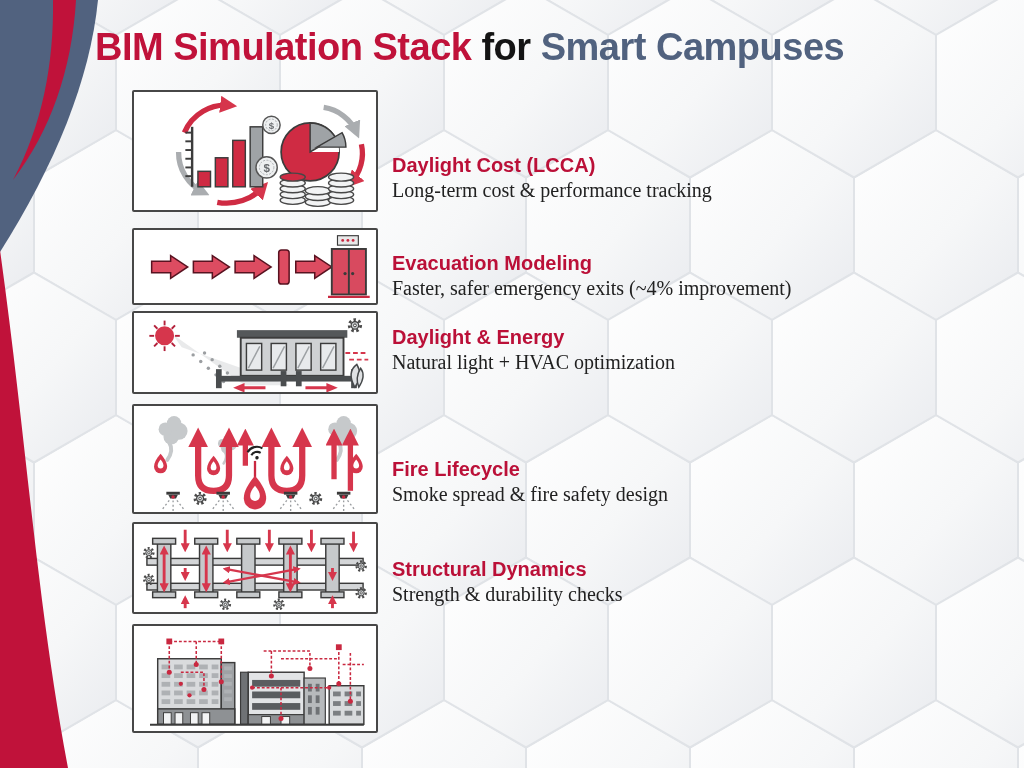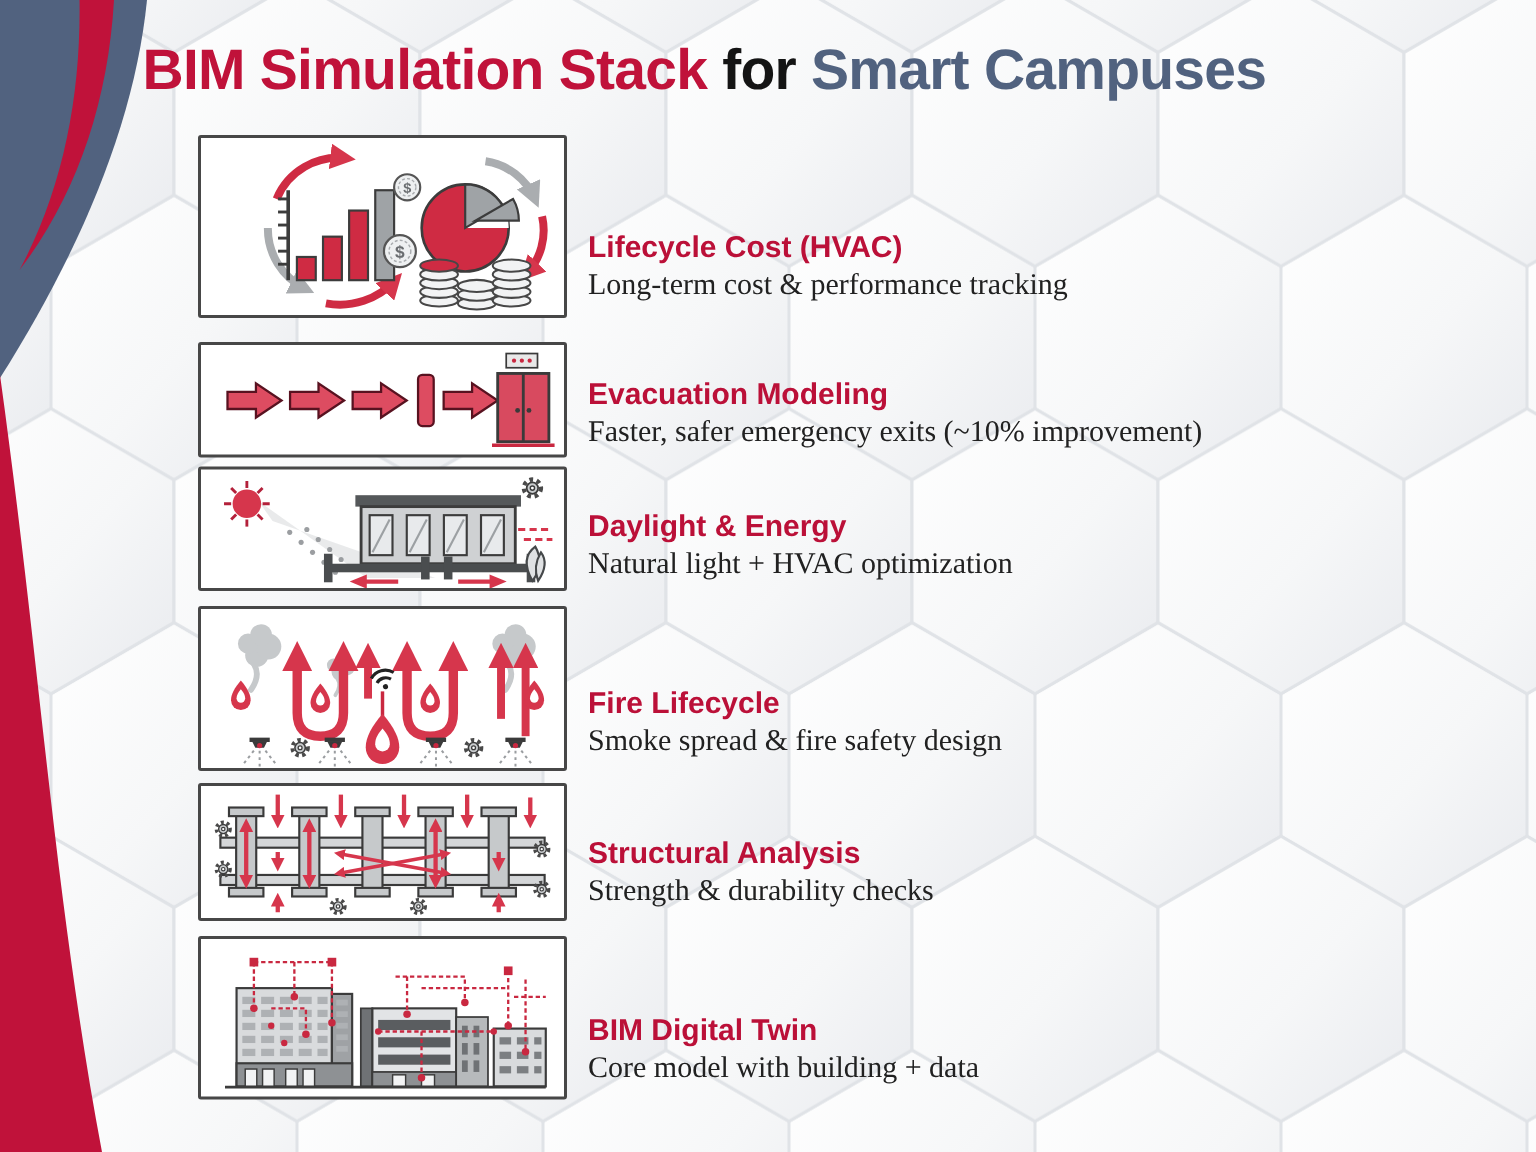--- a/index.html
+++ b/index.html
@@ -140,21 +140,21 @@
           <use href="#coin-flat" x="188" y="102"></use>
         <use href="#coin-flat" x="212" y="112"></use>
           <use href="#coin-flat" x="212" y="106"></use>
         <use href="#coin-flat" x="212" y="100"></use>
           <use href="#coin-flat" x="212" y="94"></use>
           <use href="#coin-flat" x="212" y="88"></use>
       </g>
     </svg>
   </div>
   <div class="rowtext" style="top:153px;">
-    <h3>Lifecycle Cost (HVAC)</h3>
+    <h3>Daylight Cost (LCCA)</h3>
     <p>Long-term cost &amp; performance tracking</p>
   </div>
 
   <div class="panel" style="top:228px;width:246px;height:77px;">
     <svg viewBox="0 0 246 77">
       <g>
         <use href="#arrow-e" x="14" y="39"></use>
         <use href="#arrow-e" x="58" y="39"></use>
         <use href="#arrow-e" x="102" y="39"></use>
         <rect x="148" y="21" width="11" height="36" rx="3" fill="#dd4c61" stroke="#581220" stroke-width="1.6"></rect>
@@ -168,21 +168,21 @@
         <rect x="204" y="20" width="36" height="48" fill="#d84a5f" stroke="#3a3a3a" stroke-width="2"></rect>
         <line x1="222" y1="20" x2="222" y2="68" stroke="#3a3a3a" stroke-width="2"></line>
         <circle cx="218" cy="46" r="1.7" fill="#3a3a3a"></circle>
           <circle cx="226" cy="46" r="1.7" fill="#3a3a3a"></circle>
         <line x1="200" y1="70.5" x2="244" y2="70.5" stroke="#c92840" stroke-width="2.5"></line>
       </g>
     </svg>
   </div>
   <div class="rowtext" style="top:251px;">
     <h3>Evacuation Modeling</h3>
-    <p>Faster, safer emergency exits (~10% improvement)</p>
+    <p>Faster, safer emergency exits (~4% improvement)</p>
   </div>
 
   <div class="panel" style="top:311px;width:246px;height:83px;">
     <svg viewBox="0 0 246 83">
       <polygon points="36,22 46,36 160,76 112,76" fill="#d7d9db" opacity="0.55"></polygon>
       <g>
         <circle cx="28" cy="24" r="10" fill="#d6364c"></circle>
         <g stroke="#b3203a" stroke-width="2">
           <line x1="28" y1="8" x2="28" y2="13"></line>
             <line x1="28" y1="35" x2="28" y2="40"></line>
@@ -236,21 +236,21 @@
         <line x1="218" y1="42" x2="240" y2="42"></line>
           <line x1="222" y1="49" x2="242" y2="49"></line>
       </g>
       <use href="#gear" x="228" y="13"></use>
       <g fill="#dfe1e3" stroke="#45484a" stroke-width="1.5">
         <path d="M228,78 Q219,62 230,54 Q237,66 228,78 Z"></path>
         <path d="M232,78 Q240,66 234,58 Q228,68 232,78 Z"></path>
       </g>
     </svg>
   </div>
-  <div class="rowtext" style="top:339px;">
+  <div class="rowtext" style="top:325px;">
     <h3>Daylight &amp; Energy</h3>
     <p>Natural light + HVAC optimization</p>
   </div>
 
   <div class="panel" style="top:404px;width:246px;height:110px;">
     <svg viewBox="0 0 246 110">
       <use href="#smoke" x="36" y="32"></use>
       <g transform="translate(93,44) scale(0.65)">
           <use href="#smoke"></use>
         </g>
@@ -359,21 +359,21 @@
         </g>
       <g transform="translate(92,84) scale(0.8)">
           <use href="#gear"></use>
         </g>
       <g transform="translate(148,84) scale(0.8)">
           <use href="#gear"></use>
         </g>
     </svg>
   </div>
   <div class="rowtext" style="top:557px;">
-    <h3>Structural Analysis</h3>
+    <h3>Structural Dynamics</h3>
     <p>Strength &amp; durability checks</p>
   </div>
 
   <div class="panel" style="top:624px;width:246px;height:109px;">
     <svg viewBox="0 0 246 109">
       <g>
         <rect x="22" y="34" width="66" height="68" fill="#d9dbdd" stroke="#3b3b3b" stroke-width="1.5"></rect>
         <rect x="88" y="38" width="14" height="64" fill="#9fa2a5" stroke="#3b3b3b" stroke-width="1.5"></rect>
         <g fill="#aeb1b4">
           <rect x="26" y="40" width="9" height="5"></rect>
@@ -475,18 +475,14 @@
         <circle cx="210" cy="60" r="2.6"></circle>
           <circle cx="120" cy="64" r="2.2"></circle>
           <circle cx="200" cy="64" r="2.2"></circle>
         <circle cx="150" cy="96" r="2.6"></circle>
           <circle cx="222" cy="78" r="2.6"></circle>
         <circle cx="46" cy="60" r="2.2"></circle>
           <circle cx="55" cy="72" r="2.2"></circle>
       </g>
     </svg>
   </div>
-  <div class="rowtext" style="top:675px;">
-    <h3>BIM Digital Twin</h3>
-    <p>Core model with building + data</p>
-  </div>
 
 </div>
 
 </body></html>

